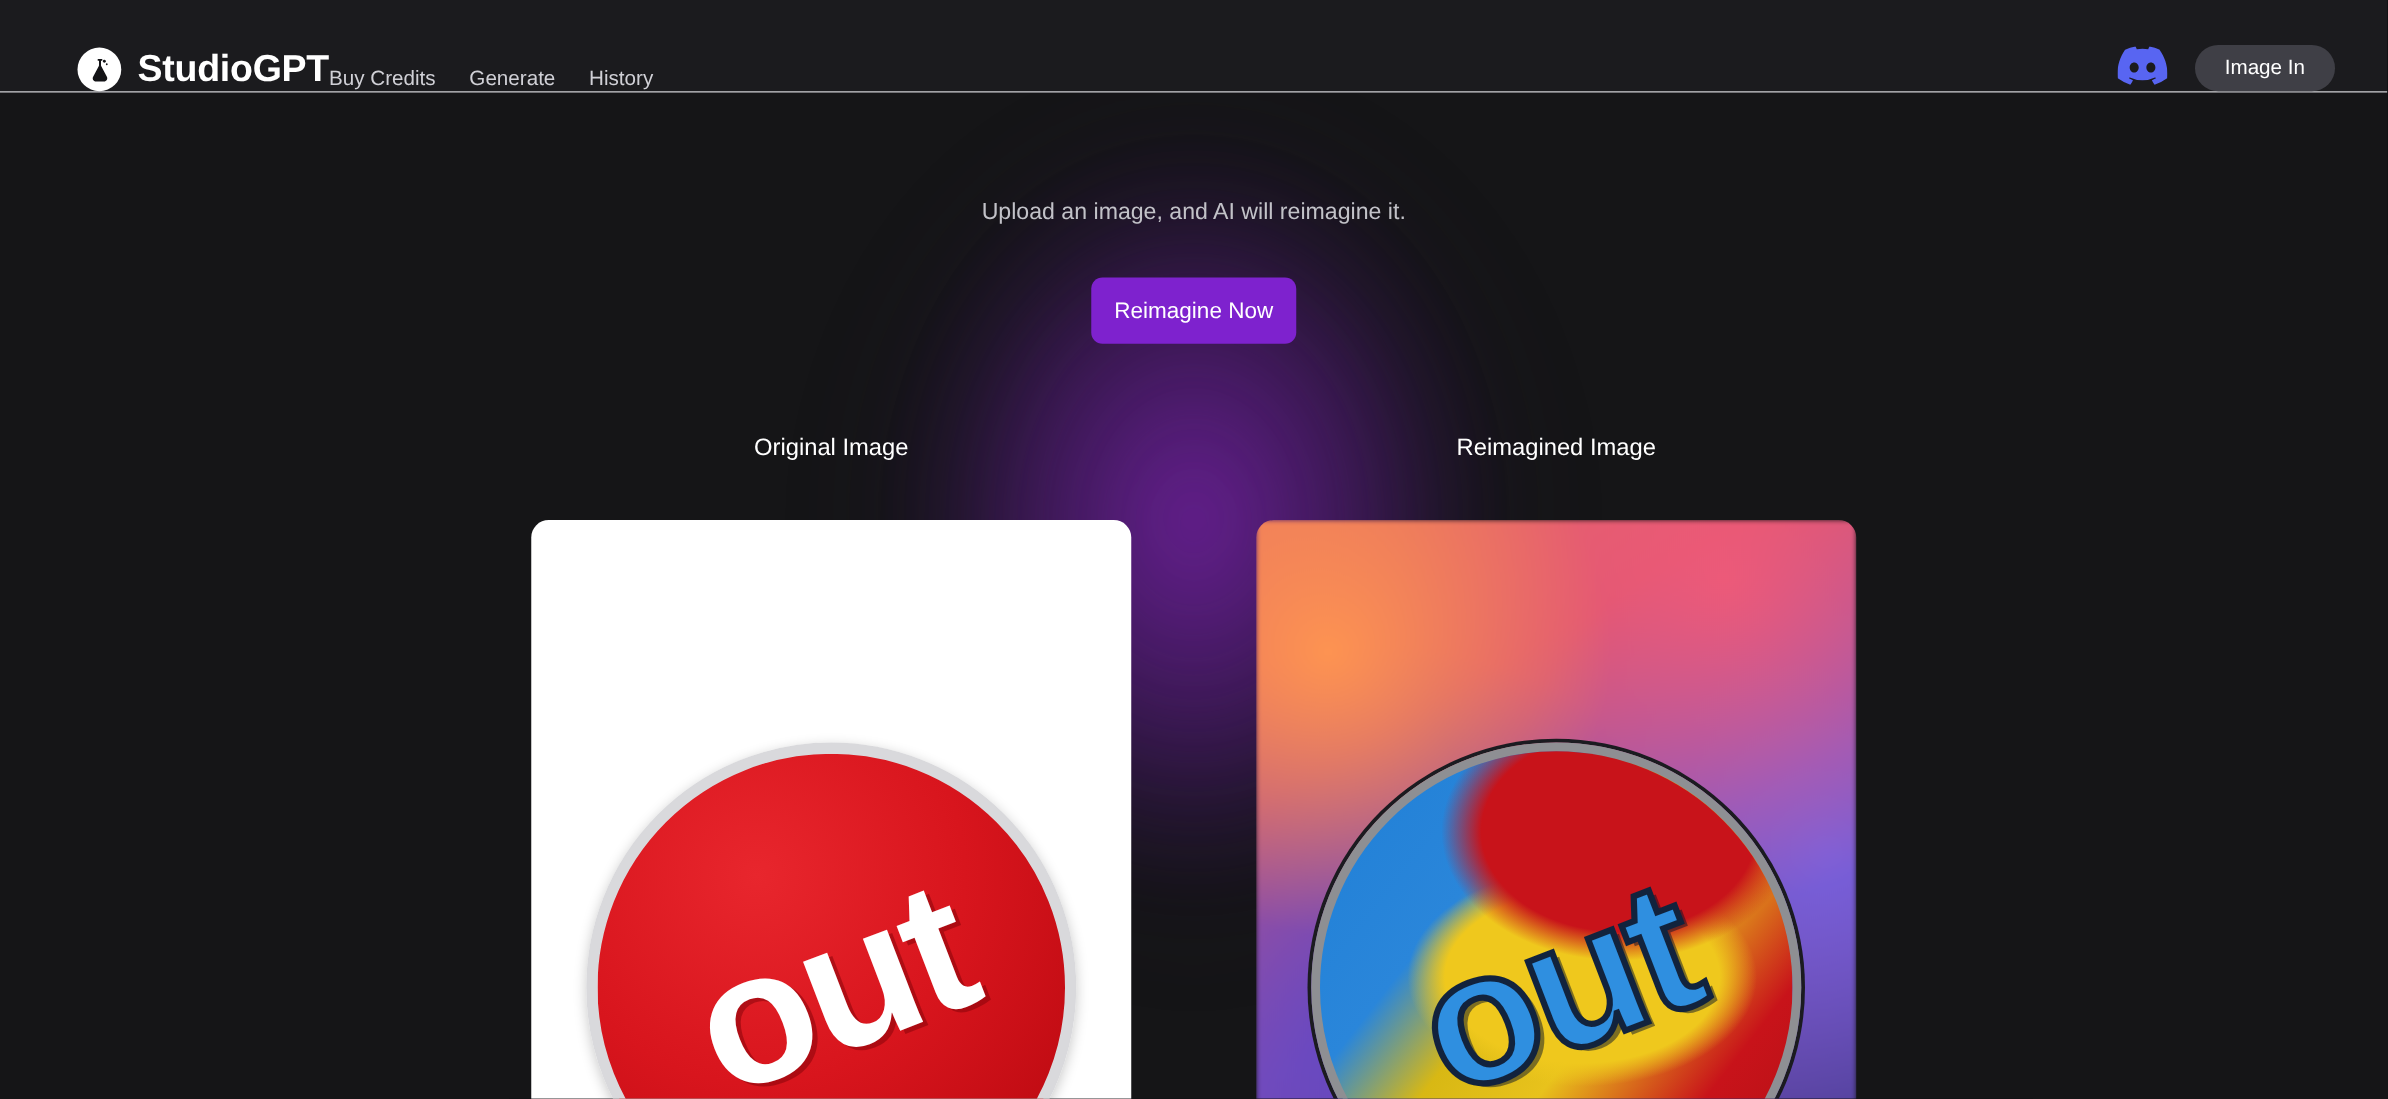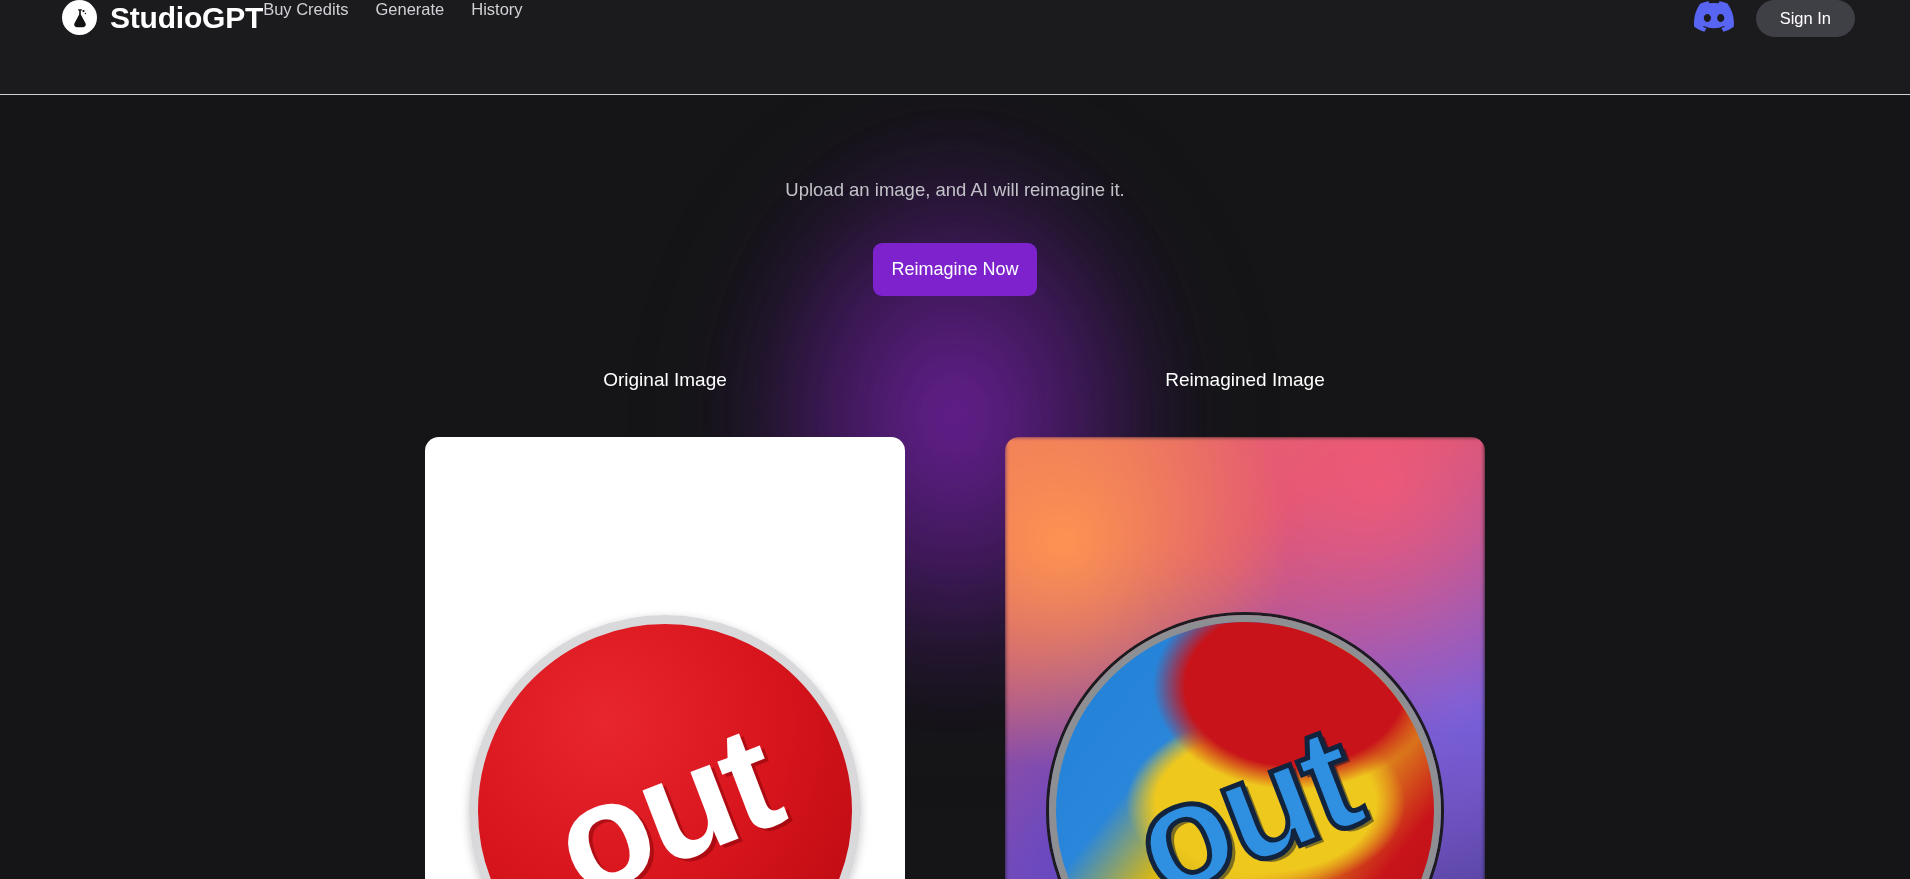--- a/index.html
+++ b/index.html
@@ -54,27 +54,27 @@
                 rgba(21,21,23,0) 100%);
     filter: blur(30px);
     pointer-events: none;
     z-index: 0;
   }
 
   
   header {
     position: relative;
     z-index: 5;
-    height: 95px;
+    height: 74px;
     width: 100%;
     background: #1b1b1e;
     border-bottom: 1px solid #cfcfd4;
     display: flex;
-    align-items: flex-start;
-    padding: 0 55px 0 62px;
+    align-items: flex-end;
+    padding: 0 42px 0 62px;
   }
 
   .brand {
     display: flex;
     align-items: center;
     gap: 13px;
     cursor: pointer;
   }
   .brand-mark {
     width: 35px; height: 35px;
@@ -276,21 +276,21 @@
       <a href="#">Generate</a>
       <a href="#">History</a>
     </nav>
 
     <div class="header-right">
       <span class="discord-icon">
         <svg width="40" height="31" viewBox="0 0 71 55" aria-hidden="true">
           <path fill="#5865F2" d="M60.1 4.9A58.5 58.5 0 0 0 45.6.4a.2.2 0 0 0-.2.1c-.6 1.1-1.3 2.6-1.8 3.7a54 54 0 0 0-16.2 0c-.5-1.2-1.2-2.6-1.9-3.7a.2.2 0 0 0-.2-.1c-5 .9-9.9 2.4-14.5 4.5a.2.2 0 0 0-.1.1C1.6 18.7-1 32.1.3 45.3c0 .1 0 .2.1.2a58.8 58.8 0 0 0 17.8 9 .2.2 0 0 0 .2-.1c1.4-1.9 2.6-3.9 3.6-6a.2.2 0 0 0-.1-.3c-1.9-.7-3.8-1.6-5.6-2.6a.2.2 0 0 1 0-.4l1.1-.9a.2.2 0 0 1 .2 0 42 42 0 0 0 35.6 0 .2.2 0 0 1 .2 0l1.1.9a.2.2 0 0 1 0 .4c-1.8 1-3.6 1.9-5.6 2.6a.2.2 0 0 0-.1.3c1 2.1 2.3 4.1 3.6 6a.2.2 0 0 0 .2.1 58.6 58.6 0 0 0 17.9-9 .2.2 0 0 0 .1-.2c1.5-15.3-2.6-28.5-10.9-40.3a.2.2 0 0 0-.1-.1zM23.7 37.3c-3.5 0-6.4-3.2-6.4-7.2s2.8-7.2 6.4-7.2c3.6 0 6.5 3.3 6.4 7.2 0 4-2.8 7.2-6.4 7.2zm23.7 0c-3.5 0-6.4-3.2-6.4-7.2s2.8-7.2 6.4-7.2c3.6 0 6.5 3.3 6.4 7.2 0 4-2.8 7.2-6.4 7.2z"></path>
         </svg>
       </span>
-      <button class="signin-btn">Sign In</button>
+      <button class="signin-btn">Image In</button>
     </div>
   </header>
 
   <section class="hero">
 
     <p class="hero-sub">Upload an image, and AI will reimagine it.</p>
 
     <div class="cta-wrap">
       <button class="cta-btn">Reimagine Now</button>
     </div>

